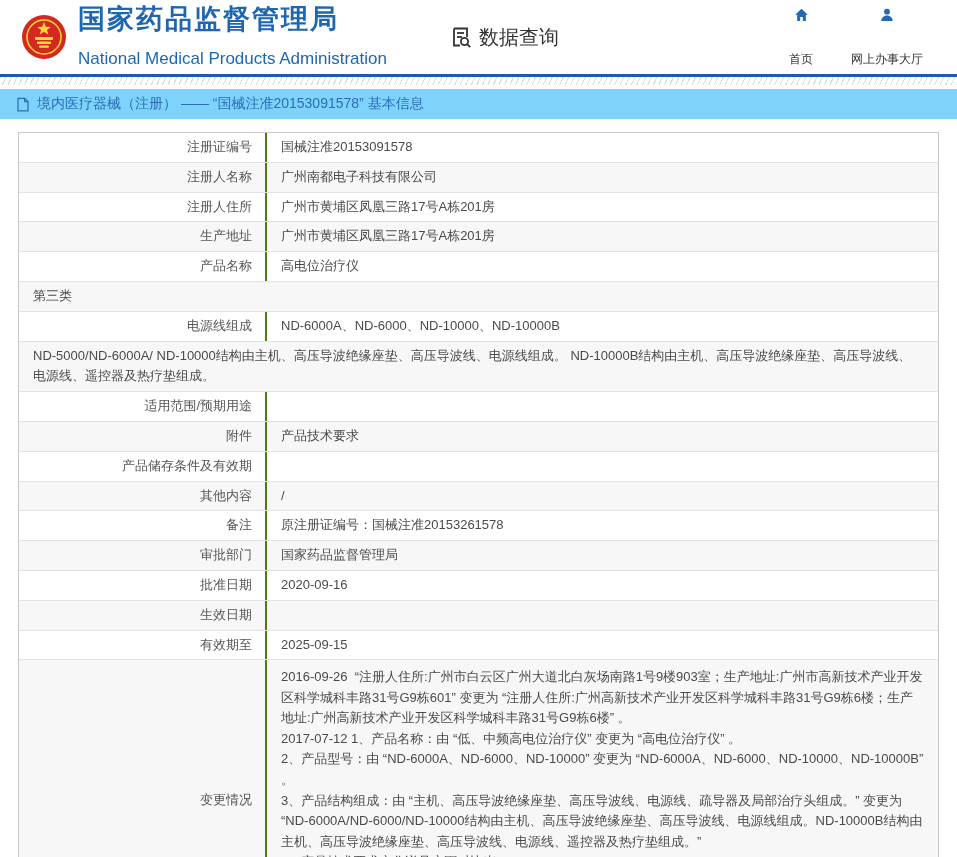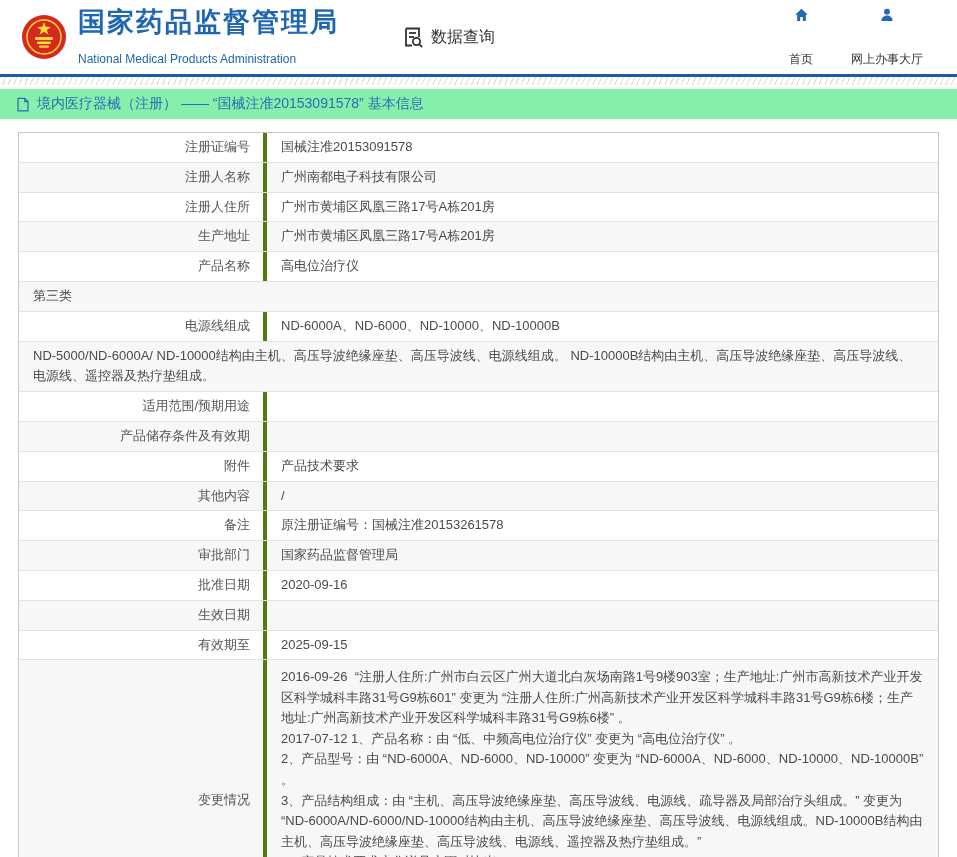--- a/index.html
+++ b/index.html
@@ -10,58 +10,58 @@
     color: #4a4a4a;
   }
 
   
   .site-header {
     height: 74px; display: flex; align-items: center;
     padding: 0 20px; background: #fff;
   }
   .brand { display: flex; align-items: center; gap: 10px; cursor: pointer; }
   .brand-cn { font-size: 27px; font-weight: bold; color: #1f66b1; letter-spacing: 2px; line-height: 1.1; }
-  .brand-en { font-size: 12px; color: #1f66b1; margin-top: 14px; }
+  .brand-en { font-size: 17px; color: #1f66b1; margin-top: 14px; }
   .section-link {
     display: flex; align-items: center; gap: 6px; margin-left: 62px;
-    font-size: 16px; color: #333; cursor: pointer;
+    font-size: 20px; color: #333; cursor: pointer;
   }
   .top-nav { margin-left: auto; display: flex; gap: 38px; padding-right: 14px; }
   .nav-item { display: flex; flex-direction: column; align-items: center; gap: 3px; cursor: pointer; }
   .nav-item .lbl { font-size: 12px; color: #333; margin-top: 25px; }
 
   .blue-line { height: 3px; background: #1a5cab; }
   .stripe-band {
     height: 8px;
     background: repeating-linear-gradient(115deg, #dcdcdc 0, #dcdcdc 1px, #ffffff 1px, #ffffff 5px);
   }
   .gap-sm { height: 4px; background: #fff; }
 
   
   .crumb-bar {
-    height: 30px; background: #86efac;
+    height: 30px; background: #7dd3fc;
     display: flex; align-items: center; gap: 7px; padding: 0 16px;
   }
   .crumb-text { font-size: 14px; color: #2e6db4; }
 
   
   .table-wrap { padding: 13px 18px 2px 18px; }
   .info-table {
     border: 1px solid #c8c8c8; border-bottom-width: 2px;
     width: 100%; background: #fff;
   }
   .t-row { display: flex; border-bottom: 1px solid #e3e3e3; min-height: 29px; }
   .t-row:last-child { border-bottom: none; }
   .t-row:nth-child(even) { background: #f7f7f7; }
   .cell { font-size: 13px; line-height: 1.6; }
   .cell.label {
     width: 248px; flex: 0 0 248px;
     display: flex; align-items: center; justify-content: flex-end; gap: 5px;
     padding: 4px 13px 4px 6px; color: #555;
-    border-right: 4px solid #4d7c0f; text-align: right;
+    border-right: 2px solid #4d7c0f; text-align: right;
   }
   .cell.value {
     flex: 1; display: flex; align-items: center;
     padding: 4px 14px; color: #4a4a4a;
   }
   .cell.value.prewrap { white-space: pre-wrap; line-height: 1.58; padding-top: 7px; padding-bottom: 7px; }
   .icon { display: inline-flex; align-items: center; justify-content: center; }
 </style>
 </head>
 <body>
@@ -163,26 +163,26 @@
       <div class="cell label">电源线组成</div>
       <div class="cell value">ND-6000A、ND-6000、ND-10000、ND-10000B</div>
     </div>
     <div class="t-row">
       <div class="cell value">ND-5000/ND-6000A/ ND-10000结构由主机、高压导波绝缘座垫、高压导波线、电源线组成。 ND-10000B结构由主机、高压导波绝缘座垫、高压导波线、电源线、遥控器及热疗垫组成。</div>
     </div>
     <div class="t-row">
       <div class="cell label">适用范围/预期用途</div>
     </div>
     <div class="t-row">
+      <div class="cell label">附件</div>
+      <div class="cell value">产品技术要求</div>
+    </div>
+    <div class="t-row">
       <div class="cell label">产品储存条件及有效期</div>
       <div class="cell value"></div>
-    </div>
-    <div class="t-row">
-      <div class="cell label">附件</div>
-      <div class="cell value">产品技术要求</div>
     </div>
     <div class="t-row">
       <div class="cell label">其他内容</div>
       <div class="cell value">/</div>
     </div>
     <div class="t-row">
       <div class="cell label">备注</div>
       <div class="cell value">原注册证编号：国械注准20153261578</div>
     </div>
     <div class="t-row">

